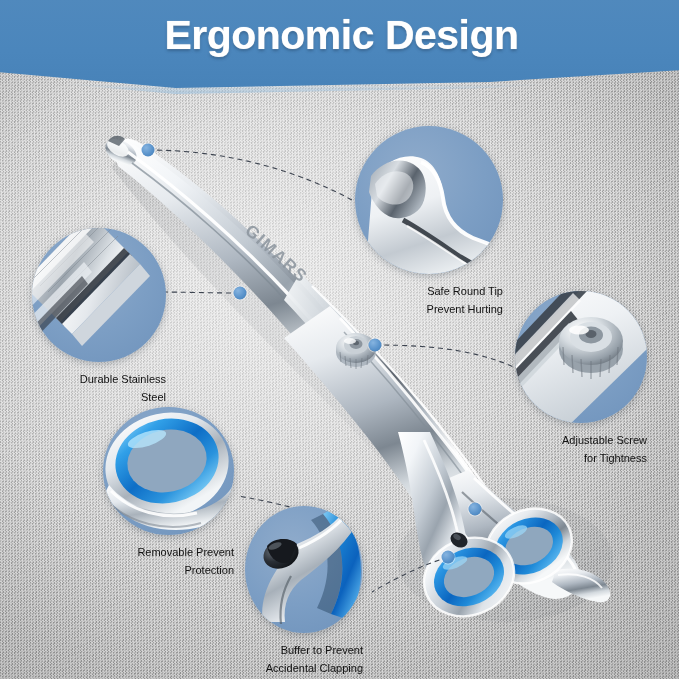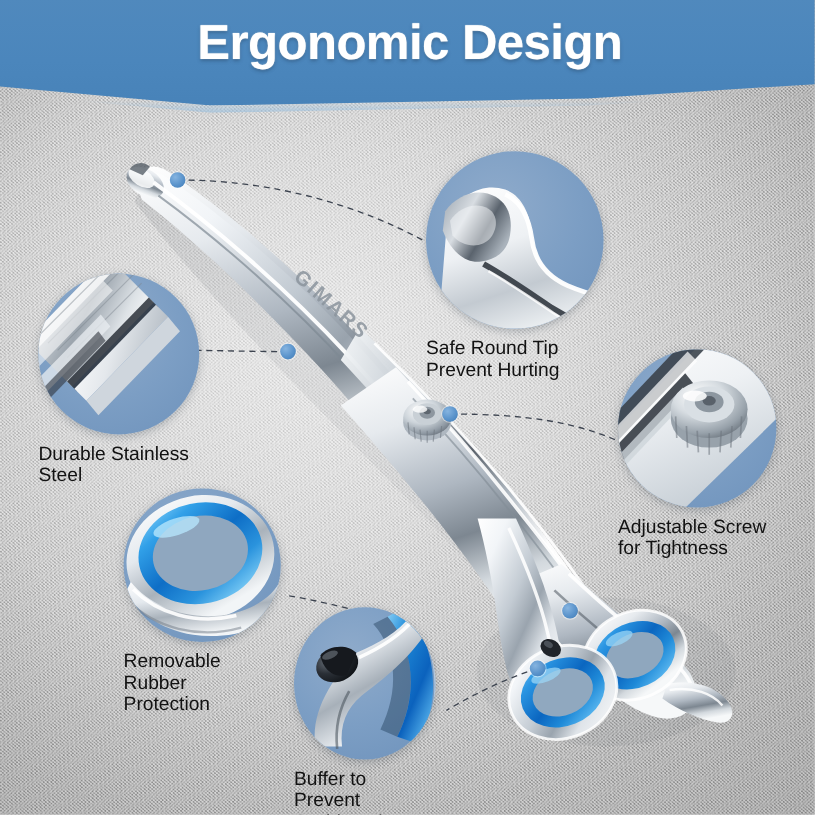--- a/index.html
+++ b/index.html
@@ -113,22 +113,22 @@
     height: 100%;
     border-radius: 50%;
     overflow: hidden;
     background: radial-gradient(circle at 40% 32%, #8fabcb 0%, #7c9ec4 52%, #6e92bb 100%);
     box-shadow: 0 2px 7px rgba(60,70,85,.32);
   }
   .callout .cap {
     position: absolute;
     left: 0; right: 0;
     bottom: -8px;
-    text-align: left;
-    font-size: 16px;
+    text-align: right;
+    font-size: 11px;
     line-height: 18px;
     color: #121212;
     white-space: pre-line;
     transform: translateY(100%);
   }
 
   
   .scissors { position: absolute; inset: 0; z-index: 3; }
 </style>
 </head>
@@ -444,21 +444,21 @@
         <ellipse cx="64" cy="58" rx="62" ry="52" transform="rotate(-12 64 58)" fill="url(#c4b)"></ellipse>
         <ellipse cx="64" cy="54" rx="52" ry="42" transform="rotate(-12 64 54)" fill="url(#c4a)"></ellipse>
         <ellipse cx="64" cy="54" rx="40" ry="31" transform="rotate(-12 64 54)" fill="#8fa7bf"></ellipse>
         <ellipse cx="44" cy="32" rx="20" ry="7" transform="rotate(-18 44 32)" fill="#b5e5fb" opacity="0.8"></ellipse>
         <path d="M6,78 C24,100 58,112 92,104 C112,99 126,88 131,76
                  L131,104 C116,118 86,126 58,122 C30,118 10,102 2,86 Z" fill="url(#c4b)"></path>
         <path d="M8,84 C28,104 60,114 94,106" stroke="#ffffff" stroke-width="3" fill="none" opacity="0.9"></path>
         <path d="M4,94 C26,116 62,126 98,116" stroke="#6f7a85" stroke-width="2" fill="none" opacity="0.5"></path>
       </svg>
     </div>
-    <div class="cap">Removable Rubber
+    <div class="cap">Removable Prevent
 Protection</div>
   </div>
 
   <div class="callout" style="left:245px; top:506px; width:118px; height:127px;">
     <div class="disc">
       <svg viewBox="0 0 127 127" width="127" height="127">
         <defs>
           <linearGradient id="c5a" x1="0" y1="0" x2="0.5" y2="1">
             <stop offset="0%" stop-color="#ffffff"></stop>
               <stop offset="35%" stop-color="#eaeef2"></stop>

